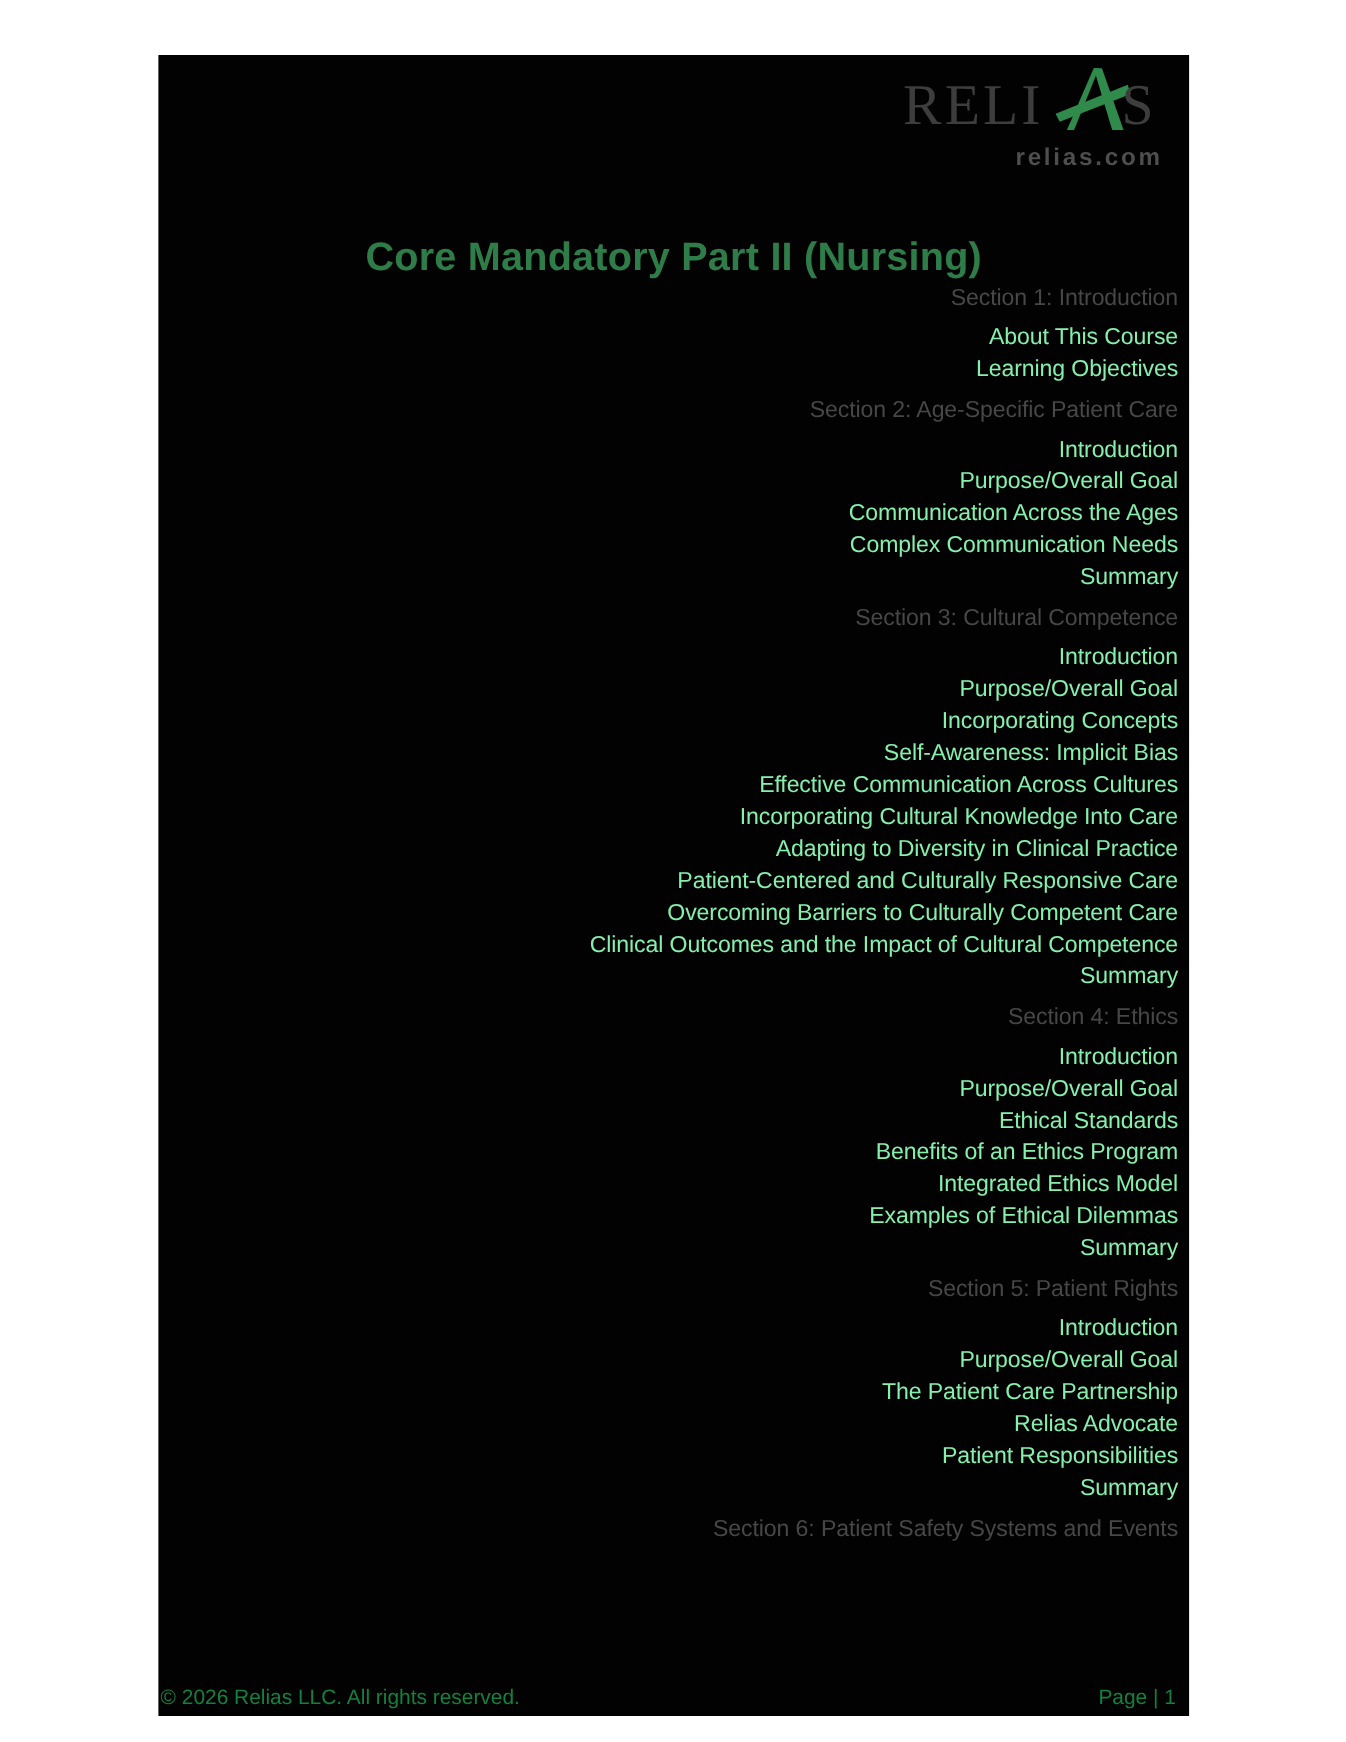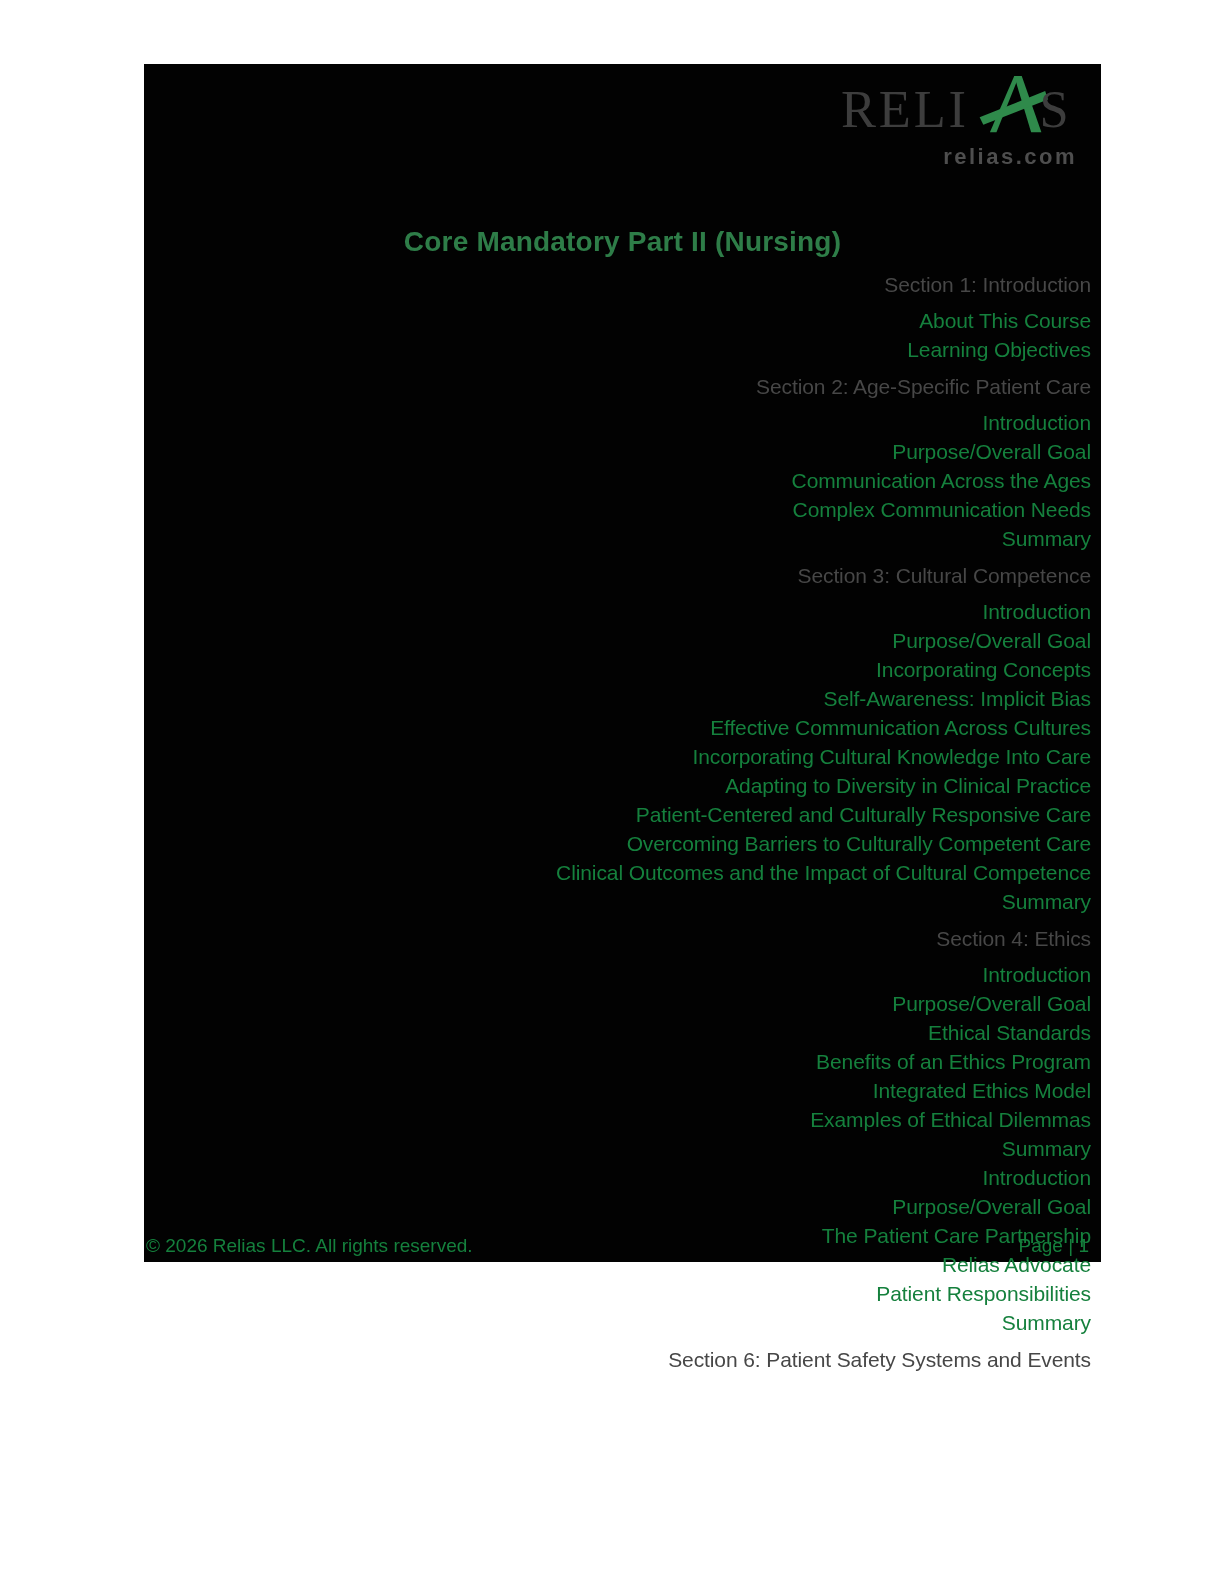--- a/index.html
+++ b/index.html
@@ -1,42 +1,41 @@
 <!DOCTYPE html>
 <html><head>
 <meta charset="utf-8">
 <style>
   html,body{margin:0;padding:0;}
   body{
     width:1224px;height:1584px;position:relative;background:#ffffff;
     font-family:"Liberation Sans",sans-serif;overflow:hidden;
   }
   .doc-page{
-    position:absolute;left:144px;top:64px;width:937px;height:1198px;
+    position:absolute;left:144px;top:50px;width:937px;height:1510px;
     background:#020202;
-    padding-left:20px;
   }
   .logo-wrap{position:absolute;top:10px;right:24px;text-align:right;}
   .logo-svg{display:block;margin-left:auto;}
   .site-url{
     color:#4e4e4e;font-size:22px;letter-spacing:2.5px;margin-top:4px;
     font-weight:700;
   }
   .doc-title{
     position:absolute;top:162px;left:0;right:0;text-align:center;
-    font-size:28px;font-weight:bold;color:#2e7d48;letter-spacing:0.2px;
+    font-size:36px;font-weight:bold;color:#2e7d48;letter-spacing:0.2px;
   }
   .toc{position:absolute;top:206px;left:1px;right:10px;text-align:right;}
   .toc-heading{
     color:#474747;font-size:21px;line-height:29px;margin:8px 0 7px 0;
     letter-spacing:-0.1px;
   }
   .toc-heading:first-child{margin-top:0;}
   .toc-item{
-    color:#15803d;font-size:21px;line-height:29px;letter-spacing:-0.1px;
+    color:#86efac;font-size:21px;line-height:29px;letter-spacing:-0.1px;
   }
   .footer{
     position:absolute;left:2px;right:12px;bottom:5px;
     display:flex;justify-content:space-between;align-items:center;
     color:#15803d;font-size:19px;
   }
 </style>
 </head>
 <body>
 
@@ -83,20 +82,21 @@
       <div class="toc-item">Clinical Outcomes and the Impact of Cultural Competence</div>
       <div class="toc-item">Summary</div>
       <div class="toc-heading">Section 4: Ethics</div>
       <div class="toc-item">Introduction</div>
       <div class="toc-item">Purpose/Overall Goal</div>
       <div class="toc-item">Ethical Standards</div>
       <div class="toc-item">Benefits of an Ethics Program</div>
       <div class="toc-item">Integrated Ethics Model</div>
       <div class="toc-item">Examples of Ethical Dilemmas</div>
       <div class="toc-item">Summary</div>
+      <div class="toc-heading">Section 5: Patient Rights</div>
       <div class="toc-item">Introduction</div>
       <div class="toc-item">Purpose/Overall Goal</div>
       <div class="toc-item">The Patient Care Partnership</div>
       <div class="toc-item">Relias Advocate</div>
       <div class="toc-item">Patient Responsibilities</div>
       <div class="toc-item">Summary</div>
       <div class="toc-heading">Section 6: Patient Safety Systems and Events</div>
     </div>
 
   <div class="footer">

